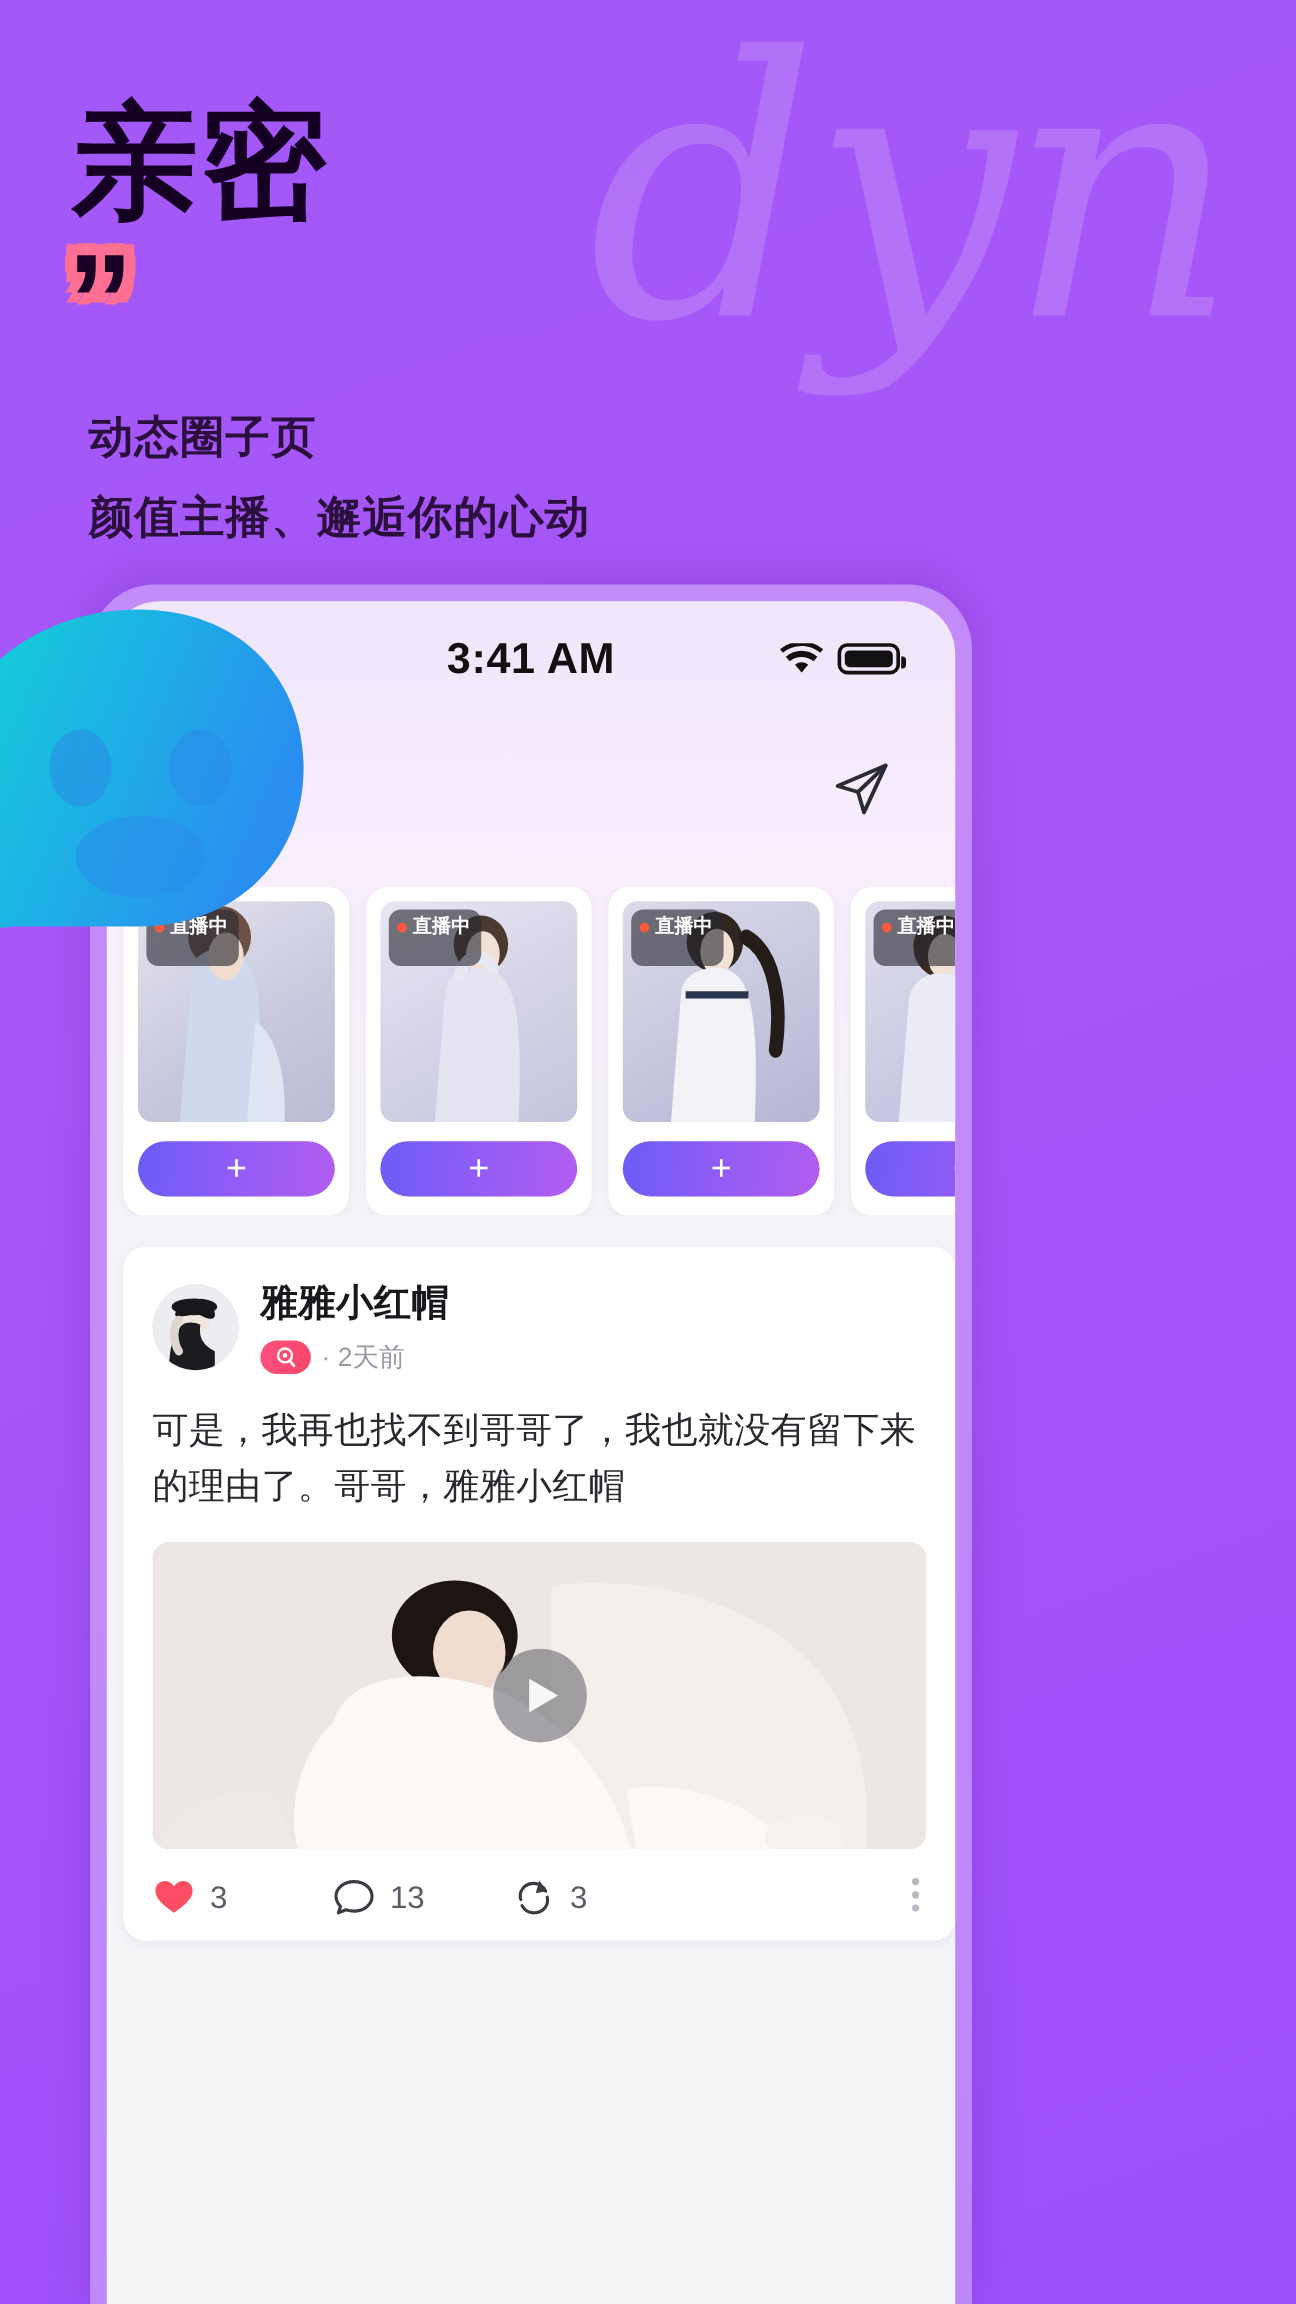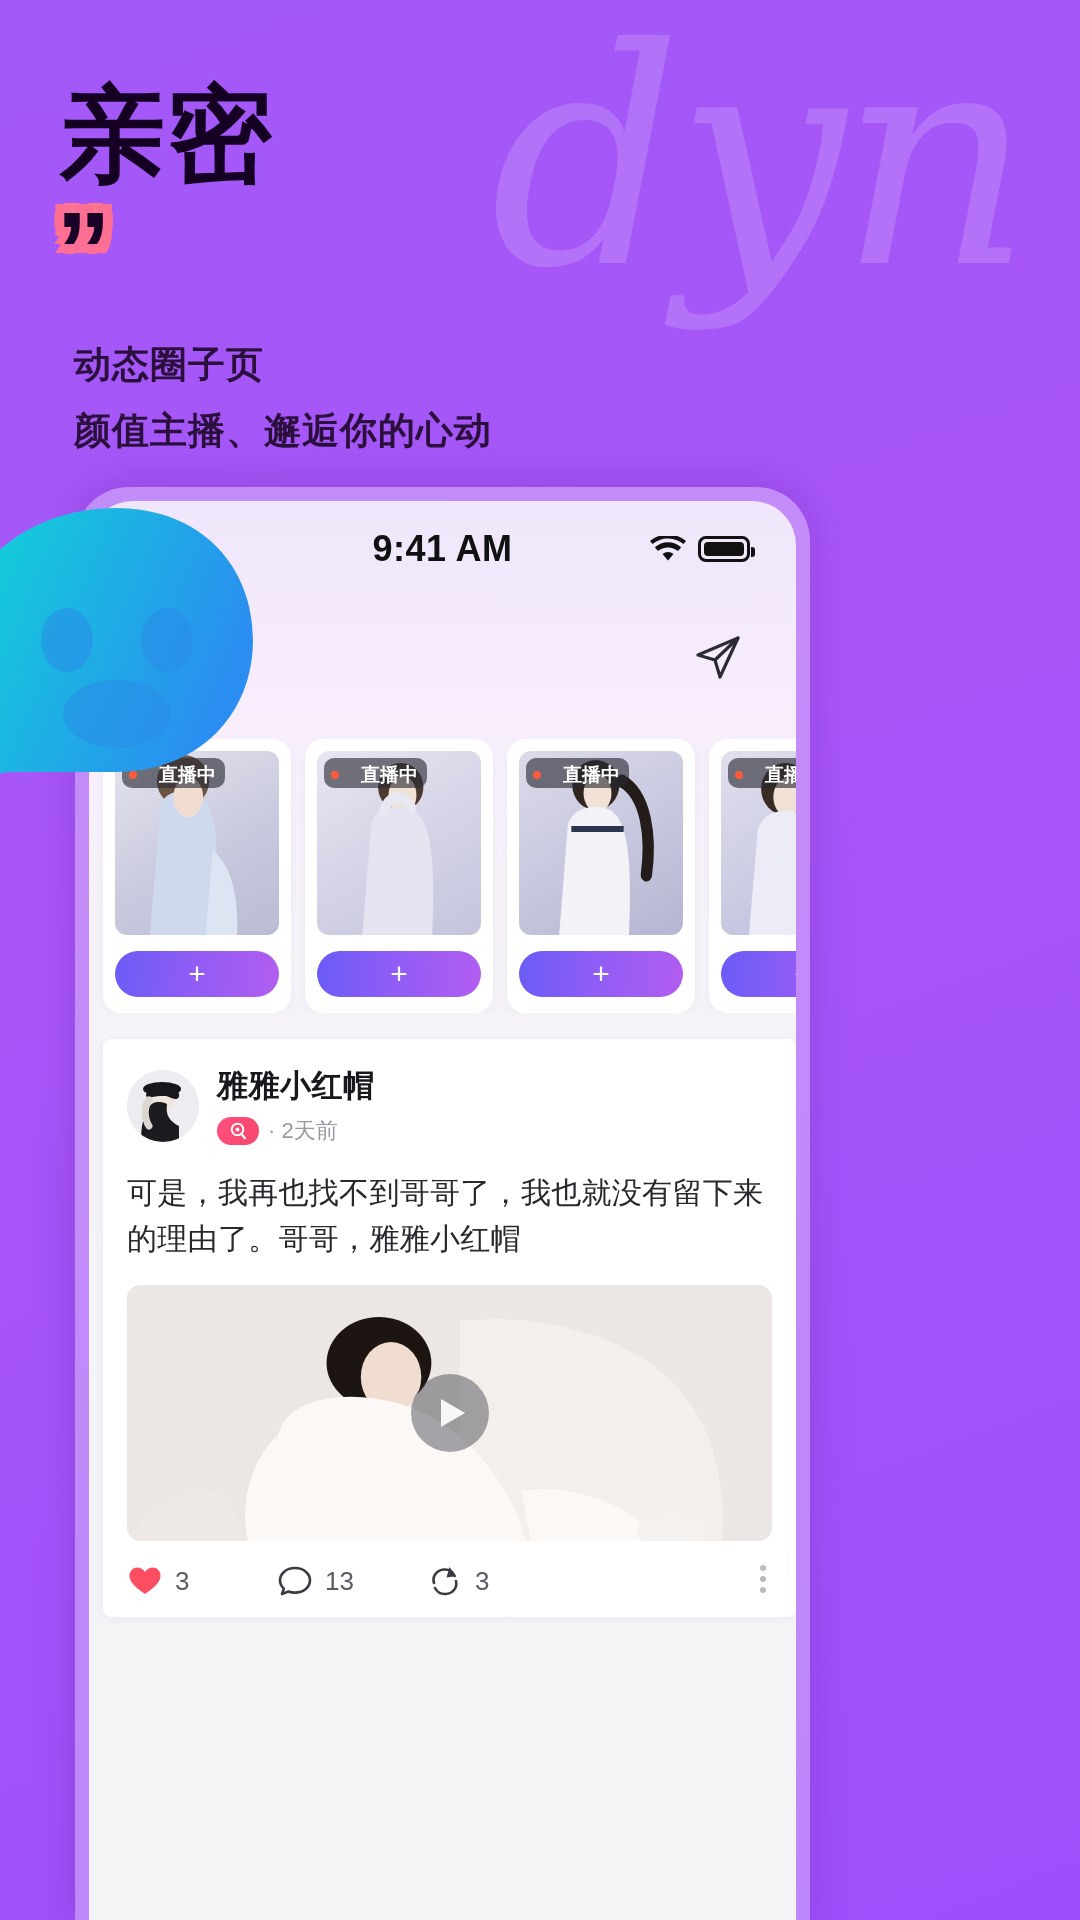--- a/index.html
+++ b/index.html
@@ -135,37 +135,37 @@
     background:#fff; border-radius:18px; padding:12px 12px 16px 12px;
     box-shadow:0 2px 10px rgba(110,70,160,.06);
   }
   .live-thumb{
     position:relative; width:100%; height:184px;
     border-radius:12px; overflow:hidden;
   }
   .live-badge{
     position:absolute; left:7px; top:7px;
     background:rgba(40,40,50,.62);
-    color:#fff; font-size:19px; font-weight:bold;
-    padding:4px 9px 0 7px; border-radius:10px;
-    display:flex; align-items:center; gap:22px;
+    color:#fff; font-size:16px; font-weight:bold;
+    padding:4px 9px 22px 7px; border-radius:10px;
+    display:flex; align-items:center; gap:5px;
     font-family:"DejaVu Sans",sans-serif;
   }
   .live-dot{ width:8px; height:8px; border-radius:50%; background:#ff5a3c; }
   .follow-btn{
     margin-top:16px; height:46px; border-radius:23px;
     background:linear-gradient(95deg,#6a5cf6 0%,#8b5cf6 40%,#b25df0 100%);
     display:flex; align-items:center; justify-content:center;
     color:#fff; font-size:30px; font-weight:300; line-height:1;
   }
 
   
   .post-card{
     margin:26px 0 0 14px; background:#fff;
-    border-radius:8px; padding:26px 24px 0 24px;
+    border-radius:18px; padding:26px 24px 0 24px;
     box-shadow:0 2px 10px rgba(110,70,160,.06);
   }
   .post-head{ display:flex; align-items:center; gap:18px; }
   .avatar{
     width:72px; height:72px; border-radius:50%;
     overflow:hidden; flex:0 0 auto;
     background:#e9e9ee;
   }
   .pu-name{ font-size:31px; font-weight:bold; color:#17171c; letter-spacing:.5px; }
   .pu-meta{ display:flex; align-items:center; gap:9px; margin-top:9px; }
@@ -268,21 +268,21 @@
 
     <div class="statusbar">
       <div class="sb-left">
         <div class="bars">
             <i></i>
             <i></i>
             <i></i>
             <i></i>
           </div>
       </div>
-      <div class="sb-time">9:41 AM</div>
+      <div class="sb-time">3:41 AM</div>
       <div class="sb-right">
         <svg width="36" height="27" viewBox="0 0 36 27">
           <path d="M18 24.5 l5.5-6.6a8.6 8.6 0 0 0-11 0z" fill="#111"></path>
           <path d="M18 11.4c3.8 0 7.3 1.4 10 3.7l3.2-3.8A20.4 20.4 0 0 0 18 6.2 20.4 20.4 0 0 0 4.8 11.3L8 15.1a15.5 15.5 0 0 1 10-3.7z" fill="#111"></path>
           <path d="M18 2.4c5.9 0 11.3 2.1 15.5 5.6L36 5A24.6 24.6 0 0 0 18 -1 24.6 24.6 0 0 0 0 5l2.5 3a23.9 23.9 0 0 1 15.5-5.6z" fill="#111"></path>
         </svg>
         <div class="batt">
             <i></i>
           </div>
       </div>

